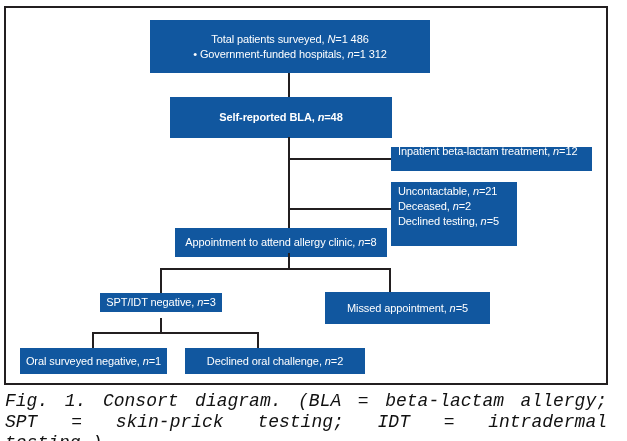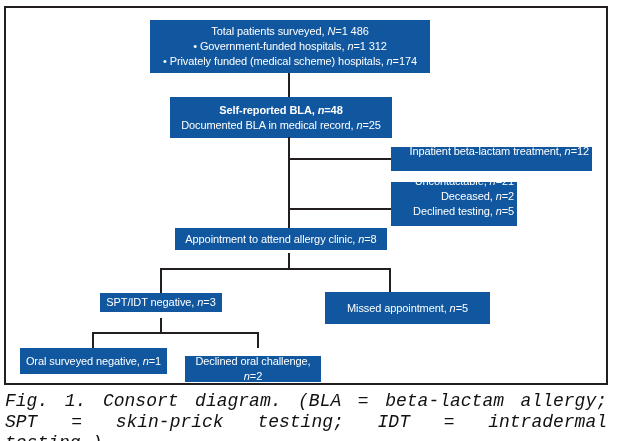--- a/index.html
+++ b/index.html
@@ -31,21 +31,21 @@
     color: var(--box-text);
     font-size: 11px;
     line-height: 15px;
     display: flex;
     flex-direction: column;
     justify-content: center;
     box-sizing: border-box;
     letter-spacing: -0.1px;
   }
   .box.center { text-align: center; padding: 2px 3px; }
-  .box.left   { text-align: right;   padding: 2px 3px 18px 7px; }
+  .box.left   { text-align: left;   padding: 2px 3px 18px 7px; }
   .conn { position: absolute; background: var(--line); }
   .caption {
     position: absolute;
     left: 5px; top: 391px;
     width: 602px;
     font-family: Liberation Mono, monospace;
     font-style: italic;
     font-size: 18px;
     line-height: 21px;
     color: var(--caption-text);
@@ -55,55 +55,53 @@
 </head>
 <body>
 
 <div class="page">
 
   <div class="frame"></div>
 
   <div class="box center" style="left:150px;top:20px;width:280px;height:53px">
     <div><span>Total patients surveyed, </span><span style="font-style: italic;">N</span><span>=1 486</span></div>
     <div><span>• Government-funded hospitals, </span><span style="font-style: italic;">n</span><span>=1 312</span></div>
-    <div><span>• Privately funded (medical scheme) hospitals, </span><span style="font-style: italic;">n</span><span>=174</span></div>
   </div>
 
   <div class="box center" style="left:170px;top:97px;width:222px;height:41px">
     <div><span style="font-weight: bold;">Self-reported BLA, </span><span style="font-style: italic; font-weight: bold;">n</span><span style="font-weight: bold;">=48</span></div>
-    <div><span>Documented BLA in medical record, </span><span style="font-style: italic;">n</span><span>=25</span></div>
   </div>
 
   <div class="box left" style="left:391px;top:147px;width:201px;height:24px">
     <div><span>Inpatient beta-lactam treatment, </span><span style="font-style: italic;">n</span><span>=12</span></div>
   </div>
 
-  <div class="box left" style="left:391px;top:182px;width:126px;height:44px">
+  <div class="box left" style="left:391px;top:182px;width:126px;height:64px">
     <div><span>Uncontactable, </span><span style="font-style: italic;">n</span><span>=21</span></div>
     <div><span>Deceased, </span><span style="font-style: italic;">n</span><span>=2</span></div>
     <div><span>Declined testing, </span><span style="font-style: italic;">n</span><span>=5</span></div>
   </div>
 
-  <div class="box center" style="left:175px;top:228px;width:212px;height:22px">
+  <div class="box center" style="left:175px;top:228px;width:212px;height:29px">
     <div><span>Appointment to attend allergy clinic, </span><span style="font-style: italic;">n</span><span>=8</span></div>
   </div>
 
   <div class="box center" style="left:100px;top:293px;width:122px;height:19px">
     <div><span>SPT/IDT negative, </span><span style="font-style: italic;">n</span><span>=3</span></div>
   </div>
 
   <div class="box center" style="left:325px;top:292px;width:165px;height:32px">
     <div><span>Missed appointment, </span><span style="font-style: italic;">n</span><span>=5</span></div>
   </div>
 
   <div class="box center" style="left:20px;top:348px;width:147px;height:26px">
     <div><span>Oral surveyed negative, </span><span style="font-style: italic;">n</span><span>=1</span></div>
   </div>
 
-  <div class="box center" style="left:185px;top:356px;width:136px;height:26px">
+  <div class="box center" style="left:185px;top:348px;width:180px;height:26px">
     <div><span>Declined oral challenge, </span><span style="font-style: italic;">n</span><span>=2</span></div>
   </div>
 
   <div class="conn" style="left:288px;top:73px;width:2px;height:24px"></div>
   <div class="conn" style="left:288px;top:137px;width:2px;height:91px"></div>
   <div class="conn" style="left:289px;top:158px;width:102px;height:2px"></div>
   <div class="conn" style="left:289px;top:208px;width:102px;height:2px"></div>
   <div class="conn" style="left:288px;top:253px;width:2px;height:15px"></div>
   <div class="conn" style="left:160px;top:268px;width:231px;height:2px"></div>
   <div class="conn" style="left:160px;top:268px;width:2px;height:25px"></div>

